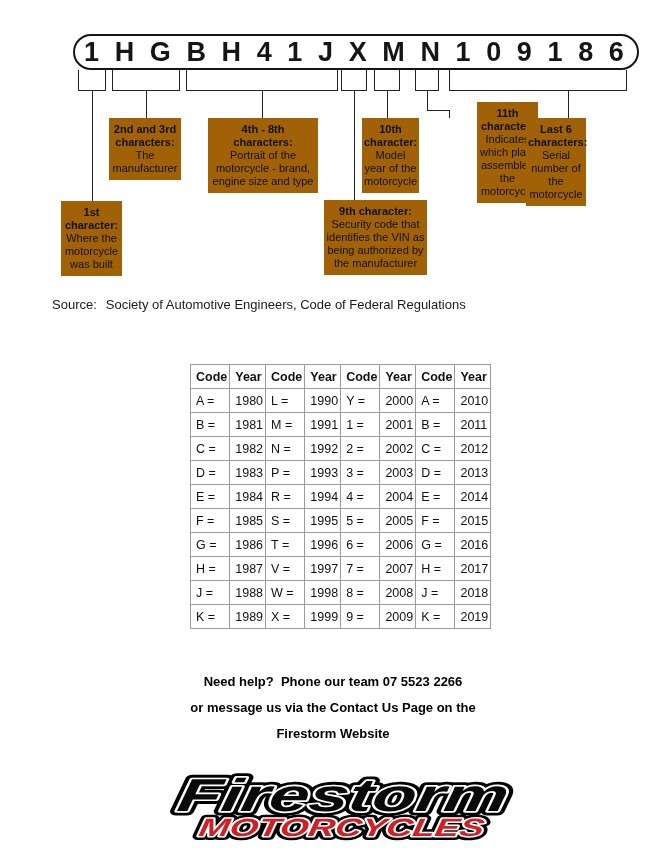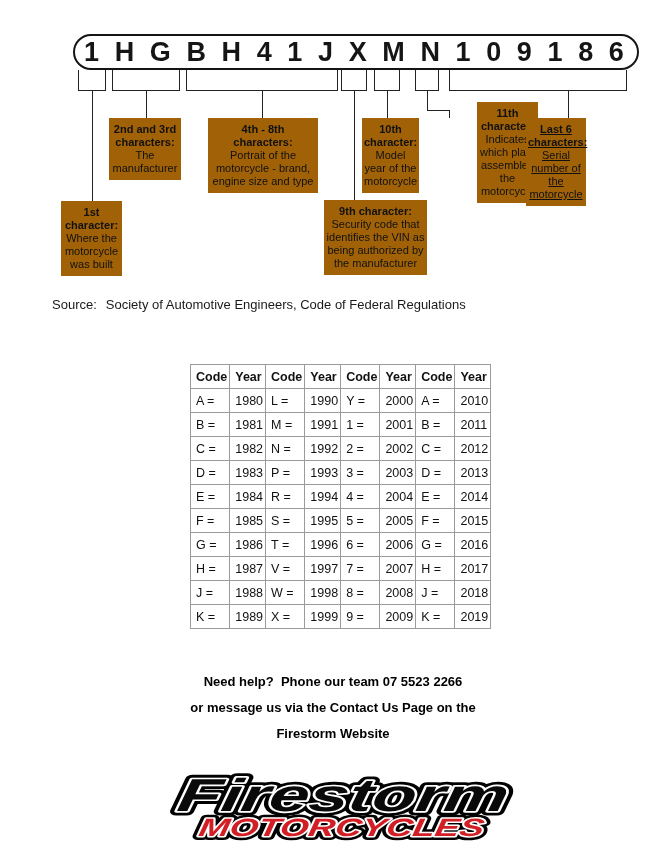--- a/index.html
+++ b/index.html
@@ -115,21 +115,21 @@
   <div class="callout" style="left:362px;top:118px;width:57px;">
     <span class="hdr">10th character:</span>
     <span class="bdy">Model year of the motorcycle</span>
   </div>
 
   <div class="callout" style="left:429px;top:102px;width:61px;margin-left:48px;">
     <span class="hdr">11th character:</span>
     <span class="bdy">Indicates which plant assembled the motorcycle</span>
   </div>
 
-  <div class="callout" style="left:526px;top:118px;width:60px;text-decoration:underline;">
+  <div class="callout" style="left:526px;top:118px;width:60px;">
     <span class="hdr">Last 6 characters:</span>
     <span class="bdy">Serial number of the motorcycle</span>
   </div>
 
   <div class="source">
     <span class="lbl">Source:</span><span>Society of Automotive Engineers, Code of Federal Regulations</span>
   </div>
 
   <table class="years">
     <colgroup>

